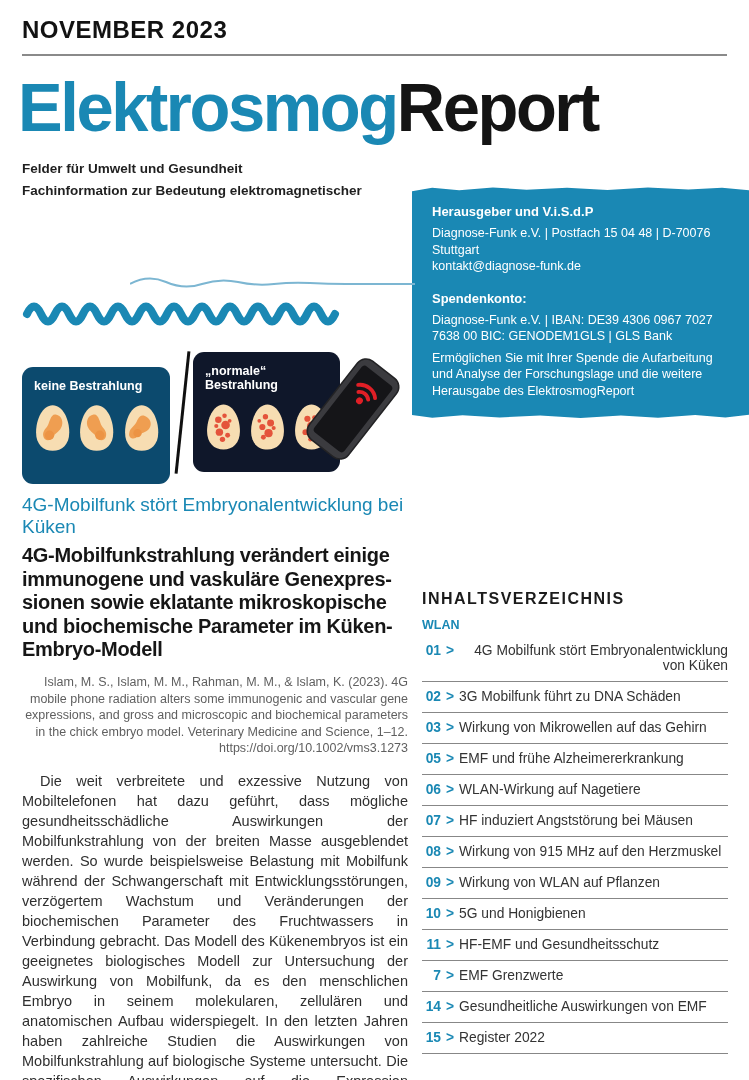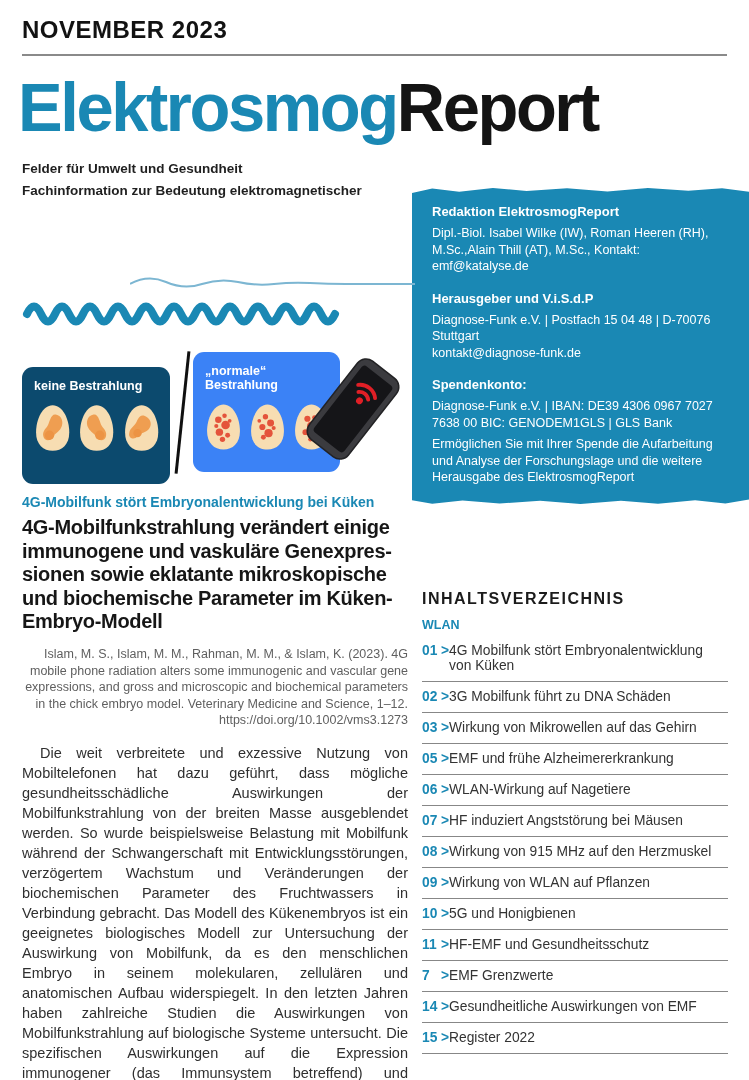--- a/index.html
+++ b/index.html
@@ -37,80 +37,76 @@
   .imp-heading{font-weight:700;font-size:13px;margin-bottom:4px;}
   .imp-line{margin-top:5px;}
   .imp-line.tight{margin-top:0;}
   
   .thin-wave{position:absolute;left:130px;top:275px;}
   .thick-wave{position:absolute;left:22px;top:299px;}
   
   .egg-figure{position:absolute;left:22px;top:350px;width:380px;height:130px;}
   .panel{position:absolute;box-sizing:border-box;border-radius:11px;padding:12px 10px 0 12px;}
   .panel-left{left:0;top:5px;width:148px;height:117px;background:#0c4a6e;margin-top:12px;}
-  .panel-right{left:171px;top:2px;width:147px;height:120px;background:#3b82f6;}
+  .panel-right{left:171px;top:2px;width:147px;height:120px;background:#0f172a;}
   .panel-label{color:#ffffff;font-weight:700;font-size:12.5px;}
   .egg-row{display:flex;justify-content:center;gap:7px;margin-top:10px;}
   .slash-divider{
     position:absolute;left:159px;top:1px;width:2.5px;height:123px;background:#101010;
     transform:rotate(6deg);
   }
   .phone-wrap{position:absolute;left:283px;top:2px;width:100px;height:118px;}
   .phone{
     position:absolute;left:24px;top:8px;width:48px;height:98px;
     background:#3b3b3f;border-radius:10px;transform:rotate(38deg);
     box-shadow:0 0 0 1.5px #232325;
   }
   .phone-screen{
     position:absolute;left:5px;top:7px;right:5px;bottom:7px;
     background:#151518;border-radius:4px;display:flex;align-items:flex-start;justify-content:center;
   }
   .phone-screen svg{margin-top:6px;}
   
   .article{position:absolute;left:22px;top:494px;width:386px;}
-  .kicker{color:#1a88b4;font-weight:700;font-size:14px;margin:0 0 6px 0;}
+  .kicker{color:#1a88b4;font-weight:400;font-size:19px;margin:0 0 6px 0;}
   .headline{
     margin:0 0 12px 0;color:#161616;font-weight:700;
     font-size:20px;line-height:1.18;letter-spacing:-.3px;
   }
   .citation{color:#5f5f5f;font-size:12.5px;line-height:1.33;margin:0 0 14px 0;text-align:right;}
   .body-text{
     color:#2f2f2f;font-size:14.5px;line-height:1.38;text-align:justify;
     text-indent:18px;margin:0;hyphens:auto;
   }
   
   .toc{position:absolute;left:422px;top:590px;width:306px;}
   .toc-title{font-size:16px;font-weight:700;letter-spacing:1.5px;color:#1b1b1b;margin:0 0 10px 0;}
   .toc-seite{color:#1a88b4;font-weight:700;font-size:12.5px;margin:0 0 4px 0;}
   .toc-item{
-    display:flex;align-items:baseline;
+    display:flex;align-items:baseline;gap:5px;
     padding:7px 0 8px 0;border-bottom:1.3px solid #878787;
-    font-size:13.8px;color:#333333;
+    font-size:13.8px;color:#333333;text-align:right;
   }
   .toc-num{color:#1a88b4;font-weight:700;min-width:19px;}
   .toc-chev{color:#1a88b4;font-weight:700;}
 </style>
 </head>
 <body>
 
 <div class="page">
 
   <div class="issue-date">NOVEMBER 2023</div>
   <div class="top-rule"></div>
   <h1 class="masthead"><span class="blue">Elektrosmog</span><span class="black">Report</span></h1>
   <div class="tagline">
     <div>Felder für Umwelt und Gesundheit</div>
     <div>Fachinformation zur Bedeutung elektromagnetischer</div>
   </div>
 
   <aside class="impressum-box">
-    <div class="imp-section">
-      <div class="imp-heading">Redaktion ElektrosmogReport</div>
-      <div class="imp-line">Dipl.-Biol. Isabel Wilke (IW), Roman Heeren (RH), M.Sc.,Alain Thill (AT), M.Sc., Kontakt: emf@katalyse.de</div>
-    </div>
     <div class="imp-section">
       <div class="imp-heading">Herausgeber und V.i.S.d.P</div>
       <div class="imp-line">Diagnose-Funk e.V. | Postfach 15 04 48 | D-70076 Stuttgart</div>
       <div class="imp-line tight">kontakt@diagnose-funk.de</div>
     </div>
     <div class="imp-section">
       <div class="imp-heading">Spendenkonto:</div>
       <div class="imp-line">Diagnose-Funk e.V. | IBAN: DE39 4306 0967 7027 7638 00 BIC: GENODEM1GLS  | GLS Bank</div>
       <div class="imp-line">Ermöglichen Sie mit Ihrer Spende die Aufarbeitung und Analyse der Forschungslage und die weitere Herausgabe des ElektrosmogReport</div>
     </div>

